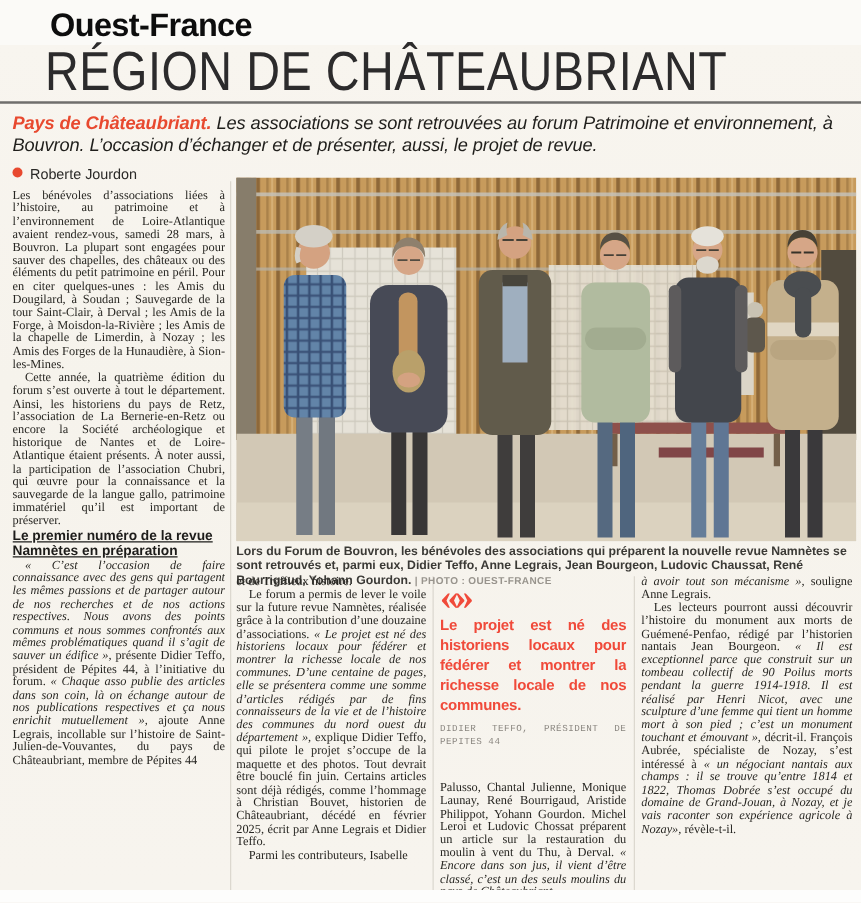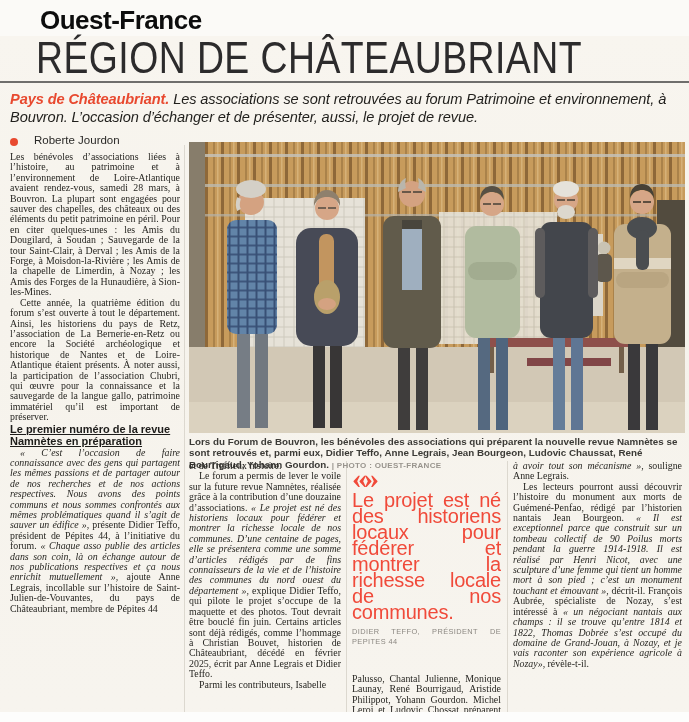--- a/index.html
+++ b/index.html
@@ -17,21 +17,21 @@
     font-family:"Liberation Sans", sans-serif; }
   .headline{ position:absolute; left:36px; top:33px; white-space:nowrap;
     font-size:44px; font-weight:400; color:#2c2b2c; letter-spacing:0.5px;
     transform:scaleX(0.85); transform-origin:left top; }
   .head-rule{ position:absolute; left:0; top:81px; width:689px; height:2px; background:#6f6e6c; }
 
   .lead{ position:absolute; left:10px; top:91px; width:672px;
     font-size:14.6px; line-height:17.6px; color:#201f1c; letter-spacing:-0.1px;font-style:italic; }
   .kicker{ font-weight:700; }
 
-  .byline{ position:absolute; left:10px; top:134px; display:flex; align-items:flex-end; gap:16px;
+  .byline{ position:absolute; left:10px; top:134px; display:flex; align-items:flex-start; gap:6px;
     font-size:11.5px; color:#2a2927; }
   .byline .dot{ width:8px; height:8px; border-radius:50%; display:inline-block; }
 
   .bodytext{ font-family:"Liberation Serif", serif; font-size:9.9px; line-height:10.4px;
     text-align:justify; color:#272622; hyphens:auto; -webkit-hyphens:auto; }
   .bodytext p{ margin:0; }
   .ind{ text-indent:10px; }
   .seg-i{ font-style:italic;margin-top:16px; }
 
   .col1{ position:absolute; left:10px; top:152px; width:170px; height:560px; overflow:hidden; }
@@ -49,24 +49,24 @@
   .col2{ position:absolute; left:189px; top:461px; width:152px; height:251px; overflow:hidden; }
   .col3{ position:absolute; left:352px; top:461px; width:149px; height:251px; overflow:hidden; }
   .col4{ position:absolute; left:513px; top:461px; width:169px; height:251px; overflow:hidden; }
   .vrule{ position:absolute; width:1px; background:#dcd8cf; }
   .vr1{ left:184px; top:145px; height:567px; }
   .vr2{ left:346px; top:461px; height:251px; }
   .vr3{ left:507px; top:461px; height:251px; }
 
   .pullquote{ margin:6px 0 26px; }
   .pq-icon{ font-weight:700; font-size:30px; line-height:22px; letter-spacing:-3px; display:block; }
-  .pq-text{ font-weight:400; font-size:20px; line-height:16px; letter-spacing:-0.2px;
+  .pq-text{ font-weight:700; font-size:12px; line-height:16px; letter-spacing:-0.2px;
     font-family:"Liberation Sans", sans-serif; margin-top:3px; }
   .pq-attr{ font-size:7.4px; letter-spacing:0.4px; color:#8b8781; margin-top:7px;
-    font-family:Liberation Sans, sans-serif; }
+    font-family:Liberation Mono, monospace; }
 </style>
 </head>
 <body>
 
 <div class="page">
   <div class="article-bg"></div>
 
   <div class="masthead">
     <span>Ouest-France</span>
   </div>

